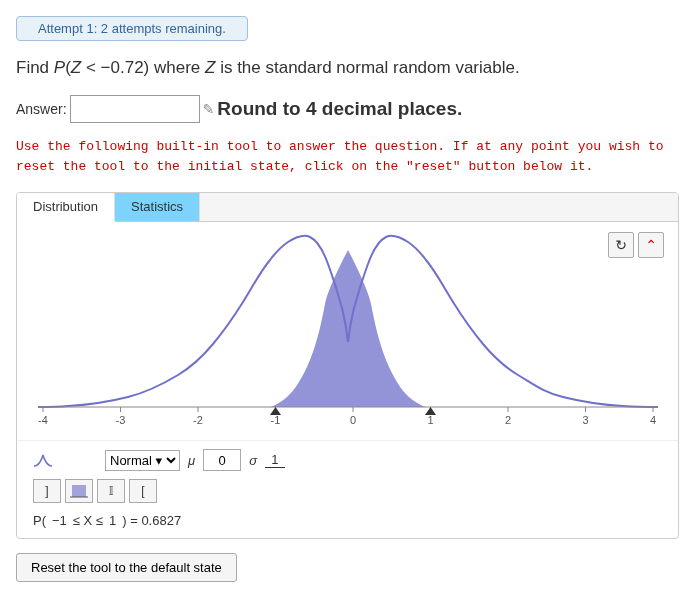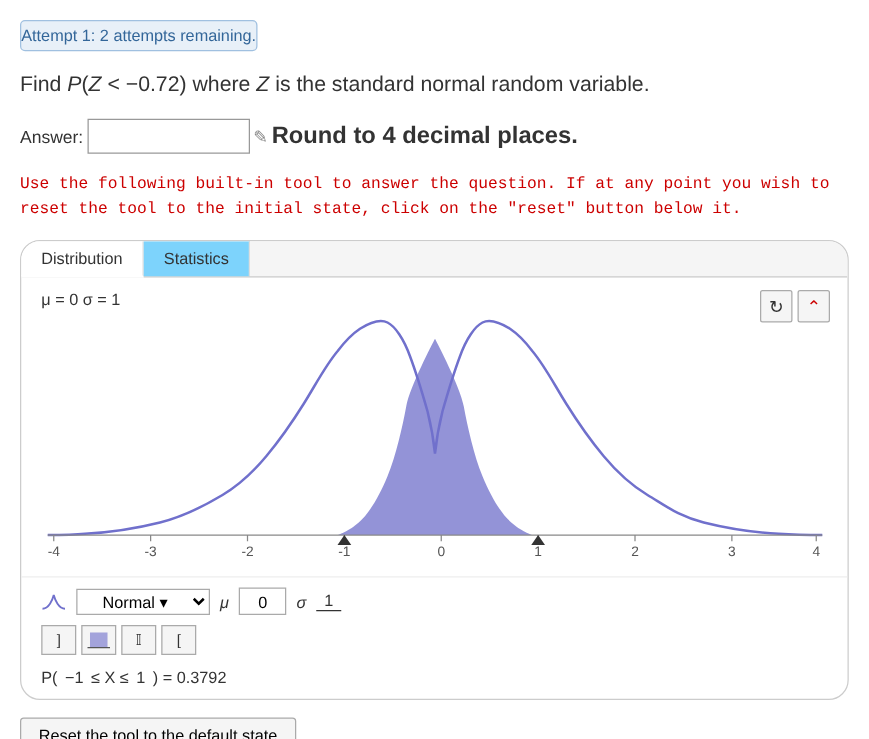--- a/index.html
+++ b/index.html
@@ -10,21 +10,21 @@
       color: #333;
       width: 695px;
       min-height: 591px;
       padding: 16px;
     }
     .attempt-badge {
       display: inline-block;
       border: 1px solid #a0c0e0;
       background: #e8f0f8;
       color: #336699;
-      padding: 4px 0;
+      padding: 4px 21px;
       border-radius: 4px;
       font-size: 13px;
       margin-bottom: 14px;
     }
     .question-text {
       font-size: 17px;
       margin-bottom: 14px;
       line-height: 1.5;
     }
     .question-text em { font-style: italic; }
@@ -54,21 +54,21 @@
     }
     .instruction-text {
       font-size: 13px;
       color: #c00;
       line-height: 1.6;
       margin-bottom: 14px;
       font-family: Liberation Mono, monospace;
     }
     .tool-container {
       border: 1px solid #ccc;
-      border-radius: 16px;
+      border-radius: 4px;
       margin-bottom: 14px;
       overflow: hidden;
     }
     .tool-tabs {
       display: flex;
       border-bottom: 1px solid #ccc;
       background: #f5f5f5;
     }
     .tool-tab {
       padding: 6px 16px;
@@ -127,22 +127,23 @@
       padding: 8px 16px 4px;
       border-top: 1px solid #eee;
     }
     .normal-icon {
       width: 20px;
       height: 14px;
     }
     .dist-select {
       border: 1px solid #aaa;
       font-size: 13px;
-      padding: 1px 16px;
+      padding: 1px 0;
       background: #fff;
+      margin-left: 44px;
     }
     .param-label {
       font-size: 13px;
       font-style: italic;
     }
     .param-input {
       border: 1px solid #aaa;
       width: 38px;
       height: 22px;
       font-size: 13px;
@@ -220,21 +221,20 @@
 
 
 <div class="tool-container">
 
   <div class="tool-tabs">
     <div class="tool-tab active">Distribution</div>
     <div class="tool-tab">Statistics</div>
   </div>
 
   <div class="chart-area">
-    <div class="mu-sigma-label">μ = 0 σ = 1</div>
     <div class="chart-icons">
       <div class="chart-icon-btn">↻</div>
       <div class="chart-icon-btn red">⌃</div>
     </div>
 
     <svg class="svg-chart" width="620" height="200" viewBox="0 0 620 200">
 
       <path d="
         M 232.5 175
         C 232.5 175 241 172 249 165
@@ -332,21 +332,21 @@
     </div>
     <div class="interval-btn">𝕀</div>
     <div class="interval-btn">[</div>
   </div>
 
   <div class="prob-row">
     <span>P(</span>
     <span class="prob-val">−1</span>
     <span>≤ X ≤</span>
     <span class="prob-val">1</span>
-    <span>) = 0.3792</span>
+    <span>) = 0.6827</span>
   </div>
 </div>
 
 
 <div>
   <button class="reset-btn">Reset the tool to the default state</button>
 </div>
 
 
 

